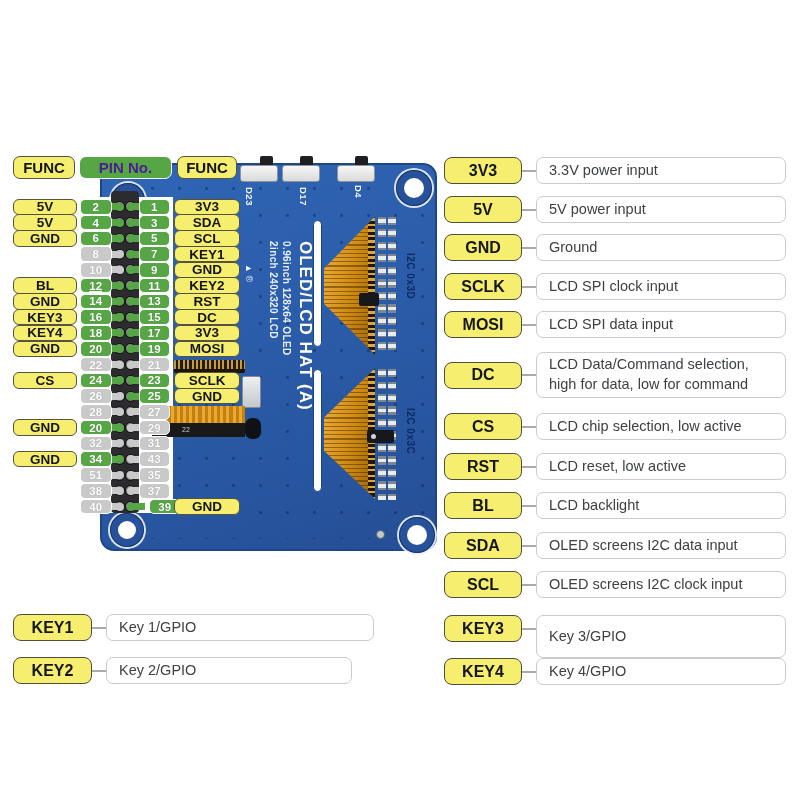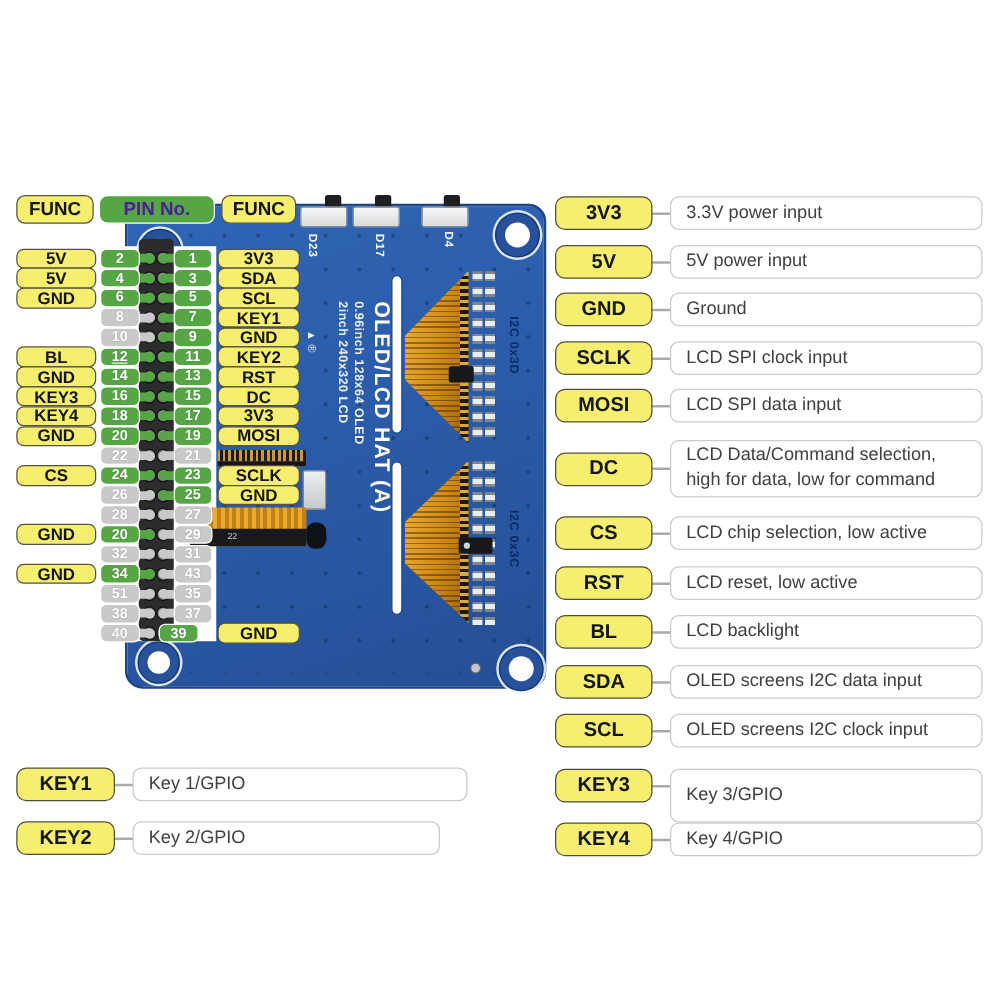--- a/index.html
+++ b/index.html
@@ -339,21 +339,21 @@
       <div class="dot nc" style="left: 126.5px; top: 486.79px;"></div>
       <div class="pinbox nc" style="left: 80px; top: 483.04px;">38</div>
       <div class="pinbox nc" style="left: 138.5px; top: 483.04px;">37</div>
       <div class="pin-metal" style="left: 114px; top: 501.07px;"></div>
       <div class="pin-metal" style="left: 125px; top: 501.07px;"></div>
       <div class="tab nc" style="left: 105px; top: 503.07px;"></div>
       <div class="tab act" style="left: 130px; top: 503.07px;"></div>
       <div class="dot nc" style="left: 115.5px; top: 502.57px;"></div>
       <div class="dot act" style="left: 126.5px; top: 502.57px;"></div>
       <div class="pinbox nc" style="left: 80px; top: 498.82px;">40</div>
-      <div class="pinbox act" style="left: 127px; top: 498.82px;">39</div>
+      <div class="pinbox act" style="left: 149px; top: 498.82px;">39</div>
       <div class="funcbox" style="left: 174px; top: 498.32px; width: 66px;">GND</div>
     </div>
 
   <div id="defs">
       <div class="link" style="left: 521px; top: 169.5px; width: 16px;"></div>
       <div class="badge" style="left: 444px; top: 157px; width: 78px;">3V3</div>
       <div class="defbox" style="left: 536px; top: 157px; width: 250px; height: 27px;">3.3V power input</div>
       <div class="link" style="left: 521px; top: 208.5px; width: 16px;"></div>
       <div class="badge" style="left: 444px; top: 196px; width: 78px;">5V</div>
       <div class="defbox" style="left: 536px; top: 196px; width: 250px; height: 27px;">5V power input</div>

